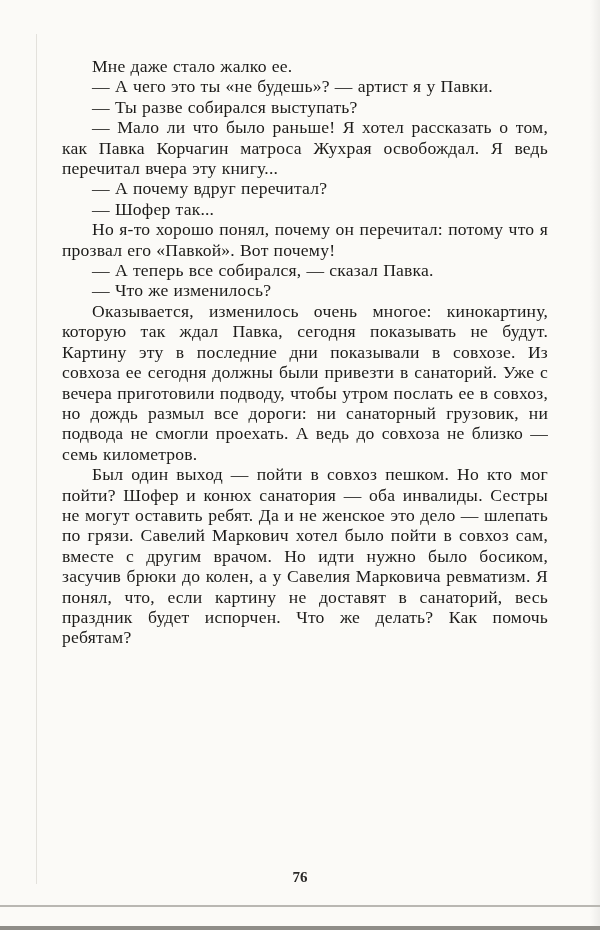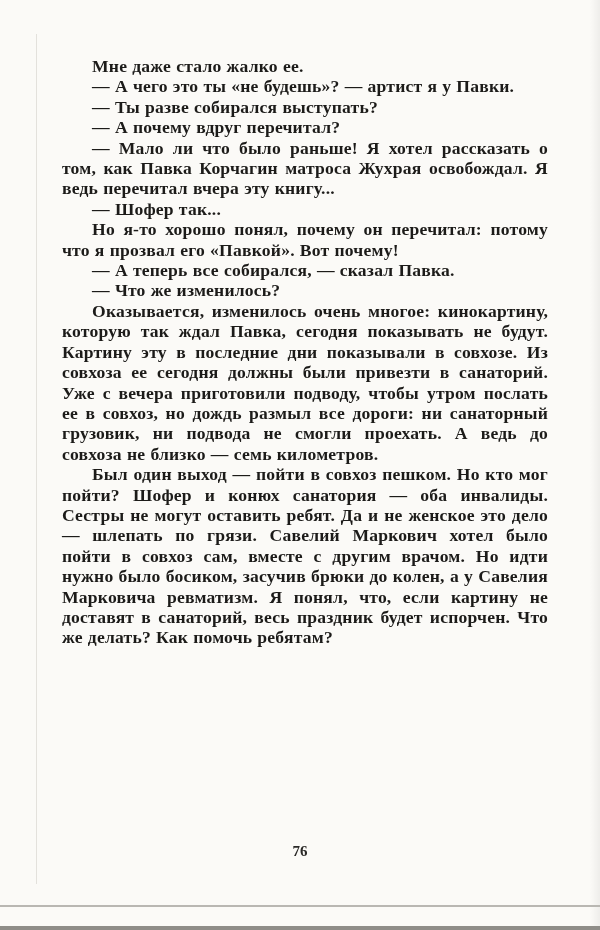--- a/index.html
+++ b/index.html
@@ -52,51 +52,50 @@
     left: 62px;
     top: 56px;
     width: 486px;
     text-align: justify;
     font-size: 17.6px;
     line-height: 20.4px;
     letter-spacing: 0.2px;
     hyphens: auto;
     -webkit-hyphens: auto;
     word-spacing: 0.5px;
-    font-weight: bold;
   }
   .para {
     margin: 0;
     text-indent: 30px;
   }
   .page-number {
     position: absolute;
     left: 0;
-    top: 843px;
+    top: 869px;
     width: 600px;
     text-align: center;
     font-size: 15px;
     font-weight: bold;
     color: #2a2927;
   }
 </style>
 </head>
 <body>
 
 <div class="scan-edge-left"></div>
 <div class="scan-shade-right"></div>
 <div class="scan-edge-bottom"></div>
 <div class="scan-edge-bottom2"></div>
 
 <div class="text-block" lang="ru">
     <p class="para">Мне даже стало жалко ее.</p>
     <p class="para">— А чего это ты «не будешь»? — артист я у Павки.</p>
     <p class="para">— Ты разве собирался выступать?</p>
+    <p class="para">— Мало ли что было раньше! Я хотел рассказать о том, как Павка Корчагин матроса Жухрая освобождал. Я ведь перечитал вчера эту книгу...</p>
     <p class="para">— А почему вдруг перечитал?</p>
-    <p class="para">— Мало ли что было раньше! Я хотел рассказать о том, как Павка Корчагин матроса Жухрая освобождал. Я ведь перечитал вчера эту книгу...</p>
     <p class="para">— Шофер так...</p>
     <p class="para">Но я-то хорошо понял, почему он перечитал: потому что я прозвал его «Павкой». Вот почему!</p>
     <p class="para">— А теперь все собирался, — сказал Павка.</p>
     <p class="para">— Что же изменилось?</p>
     <p class="para">Оказывается, изменилось очень многое: кинокартину, которую так ждал Павка, сегодня показывать не будут. Картину эту в последние дни показывали в совхозе. Из совхоза ее сегодня должны были привезти в санаторий. Уже с вечера приготовили подводу, чтобы утром послать ее в совхоз, но дождь размыл все дороги: ни санаторный грузовик, ни подвода не смогли проехать. А ведь до совхоза не близко — семь километров.</p>
     <p class="para">Был один выход — пойти в совхоз пешком. Но кто мог пойти? Шофер и конюх санатория — оба инвалиды. Сестры не могут оставить ребят. Да и не женское это дело — шлепать по грязи. Савелий Маркович хотел было пойти в совхоз сам, вместе с другим врачом. Но идти нужно было босиком, засучив брюки до колен, а у Савелия Марковича ревматизм. Я понял, что, если картину не доставят в санаторий, весь праздник будет испорчен. Что же делать? Как помочь ребятам?</p>
   </div>
 
 <div class="page-number">76</div>
 

